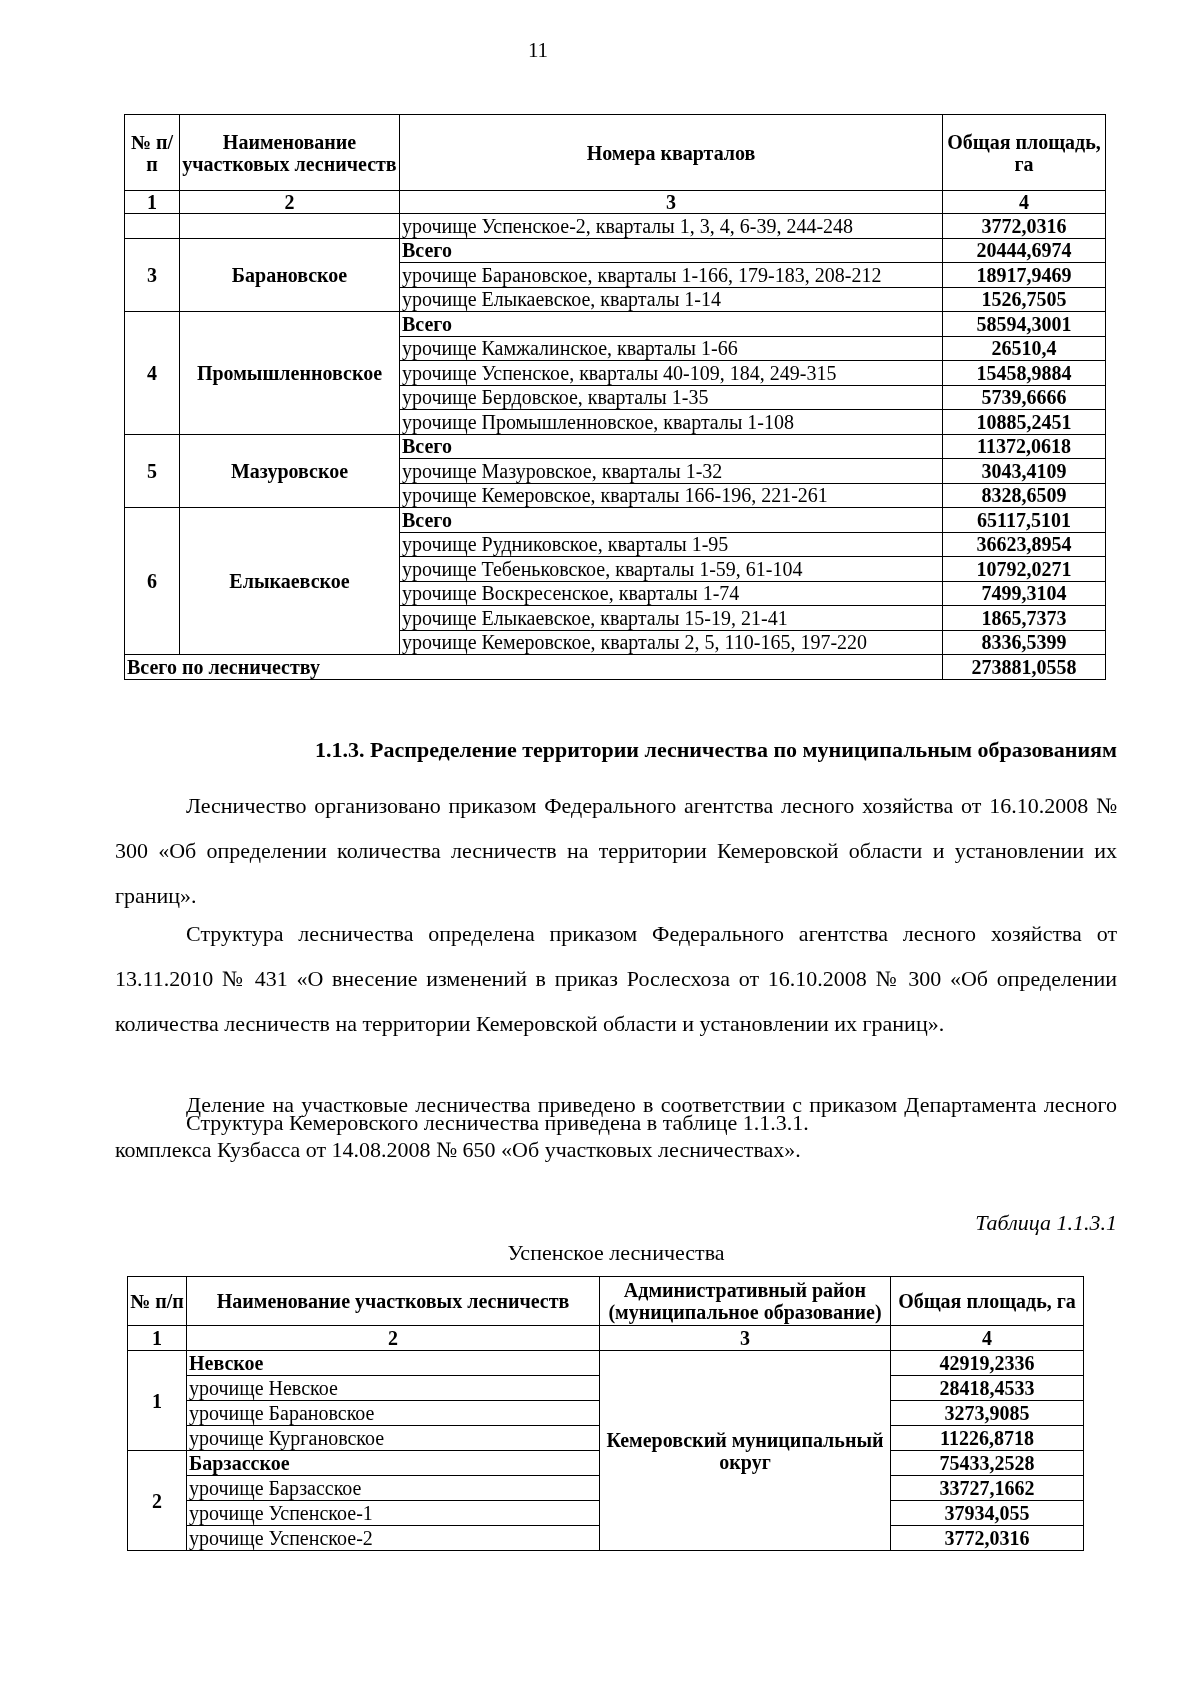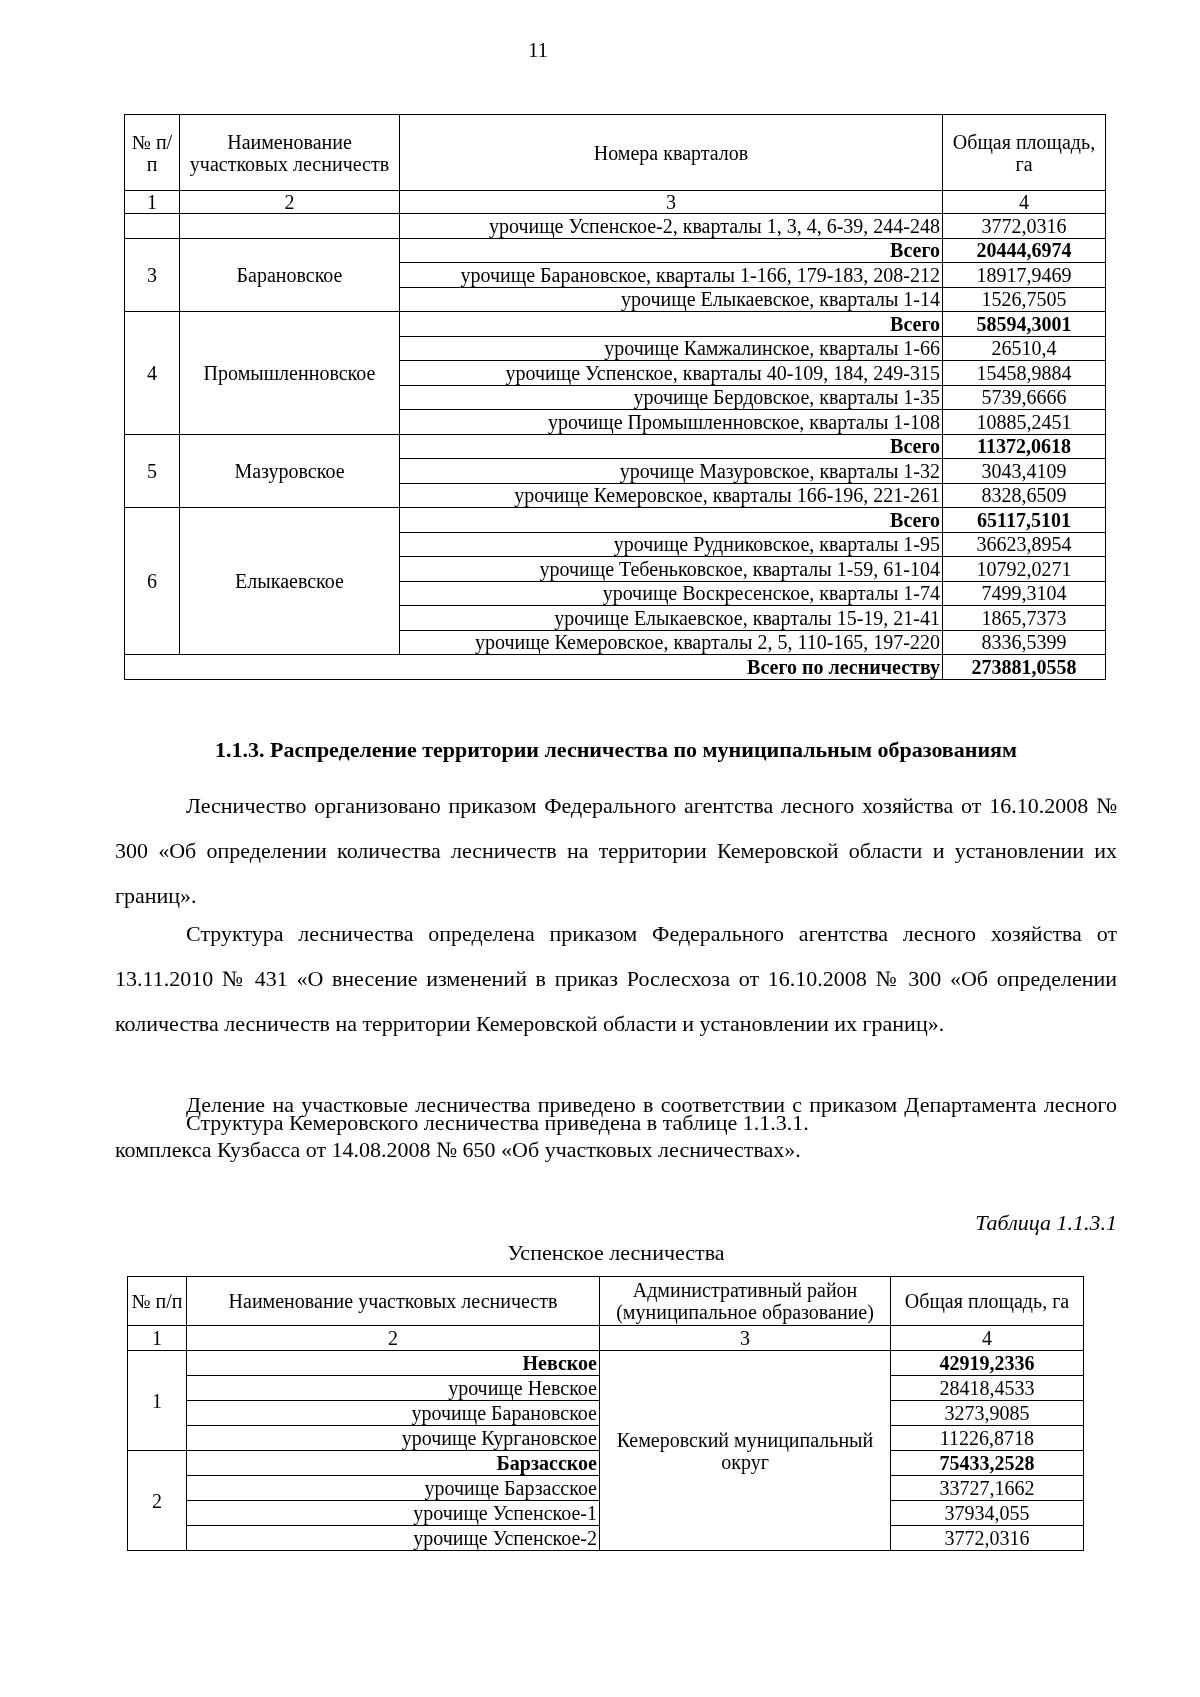--- a/index.html
+++ b/index.html
@@ -10,34 +10,34 @@
   }
   .page-number {
     position: absolute; top: 38px; left: 0; width: 1076px;
     text-align: center; font-size: 21px;
   }
   table { border-collapse: collapse; position: absolute; table-layout: fixed; }
   td, th {
     border: 1.5px solid #000; padding: 0 2px; font-weight: normal;
     font-size: 20px; line-height: 22px; vertical-align: middle;
   }
-  .c { text-align: center; }
-  .l { text-align: right; }
+  .c { text-align: center; font-weight: bold; }
+  .l { text-align: left; }
   .b { font-weight: bold; }
   #t1 { left: 124px; top: 114px; width: 981px; }
   #t1 tr.row td { height: 23.5px; padding-top: 0; padding-bottom: 0; }
   #t1 tr.hdr td { height: 75px; }
   #t1 tr.num td { height: 19px; }
   #t2 { left: 127px; top: 1276px; width: 956px; }
   #t2 tr.hdr td { height: 48px; }
   #t2 tr.num td { height: 24px; }
   #t2 tr.row td { height: 24px; margin-left: 15px; }
   .heading {
     position: absolute; top: 737px; left: 115px; width: 1002px;
-    text-align: center; font-weight: bold; font-size: 22px;
+    text-align: right; font-weight: bold; font-size: 22px;
   }
   .para {
     position: absolute; left: 115px; width: 1002px;
     font-size: 22px; line-height: 45px; text-align: justify;
     text-indent: 71px; margin: 0;
   }
   .table-label {
     position: absolute; top: 1210px; left: 115px; width: 1002px;
     text-align: right; font-style: italic; font-size: 22px;
   }

